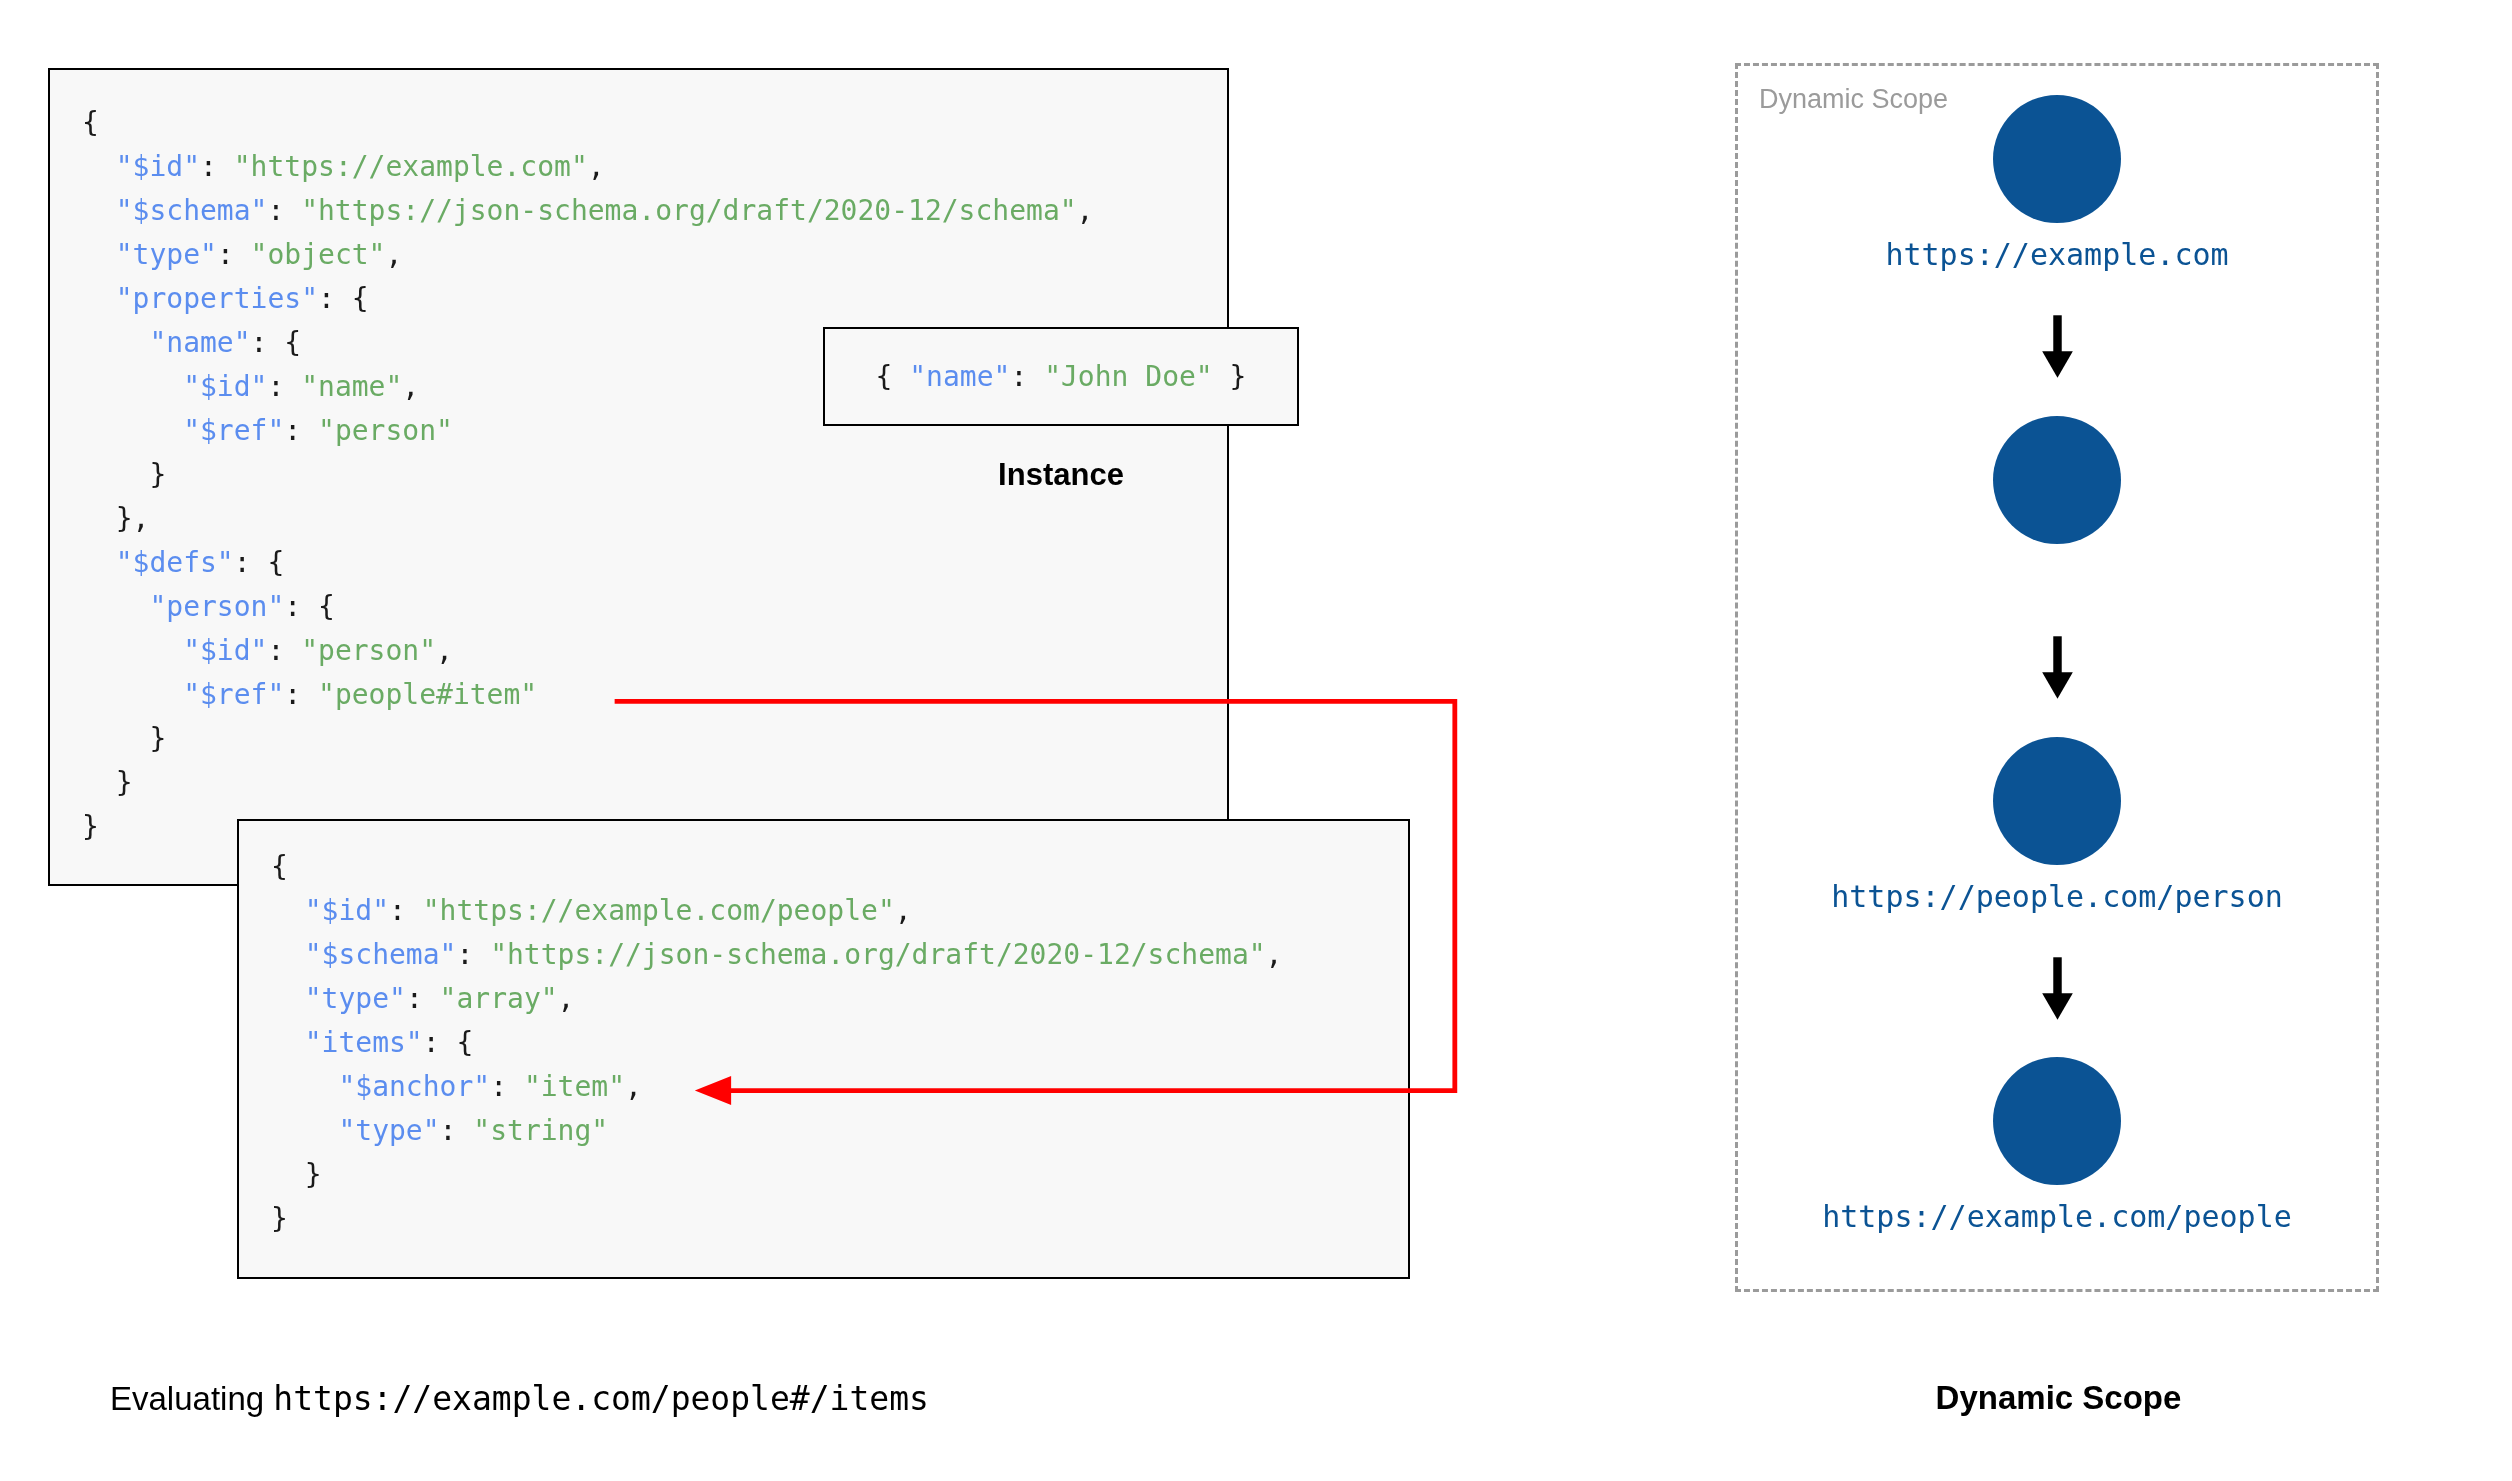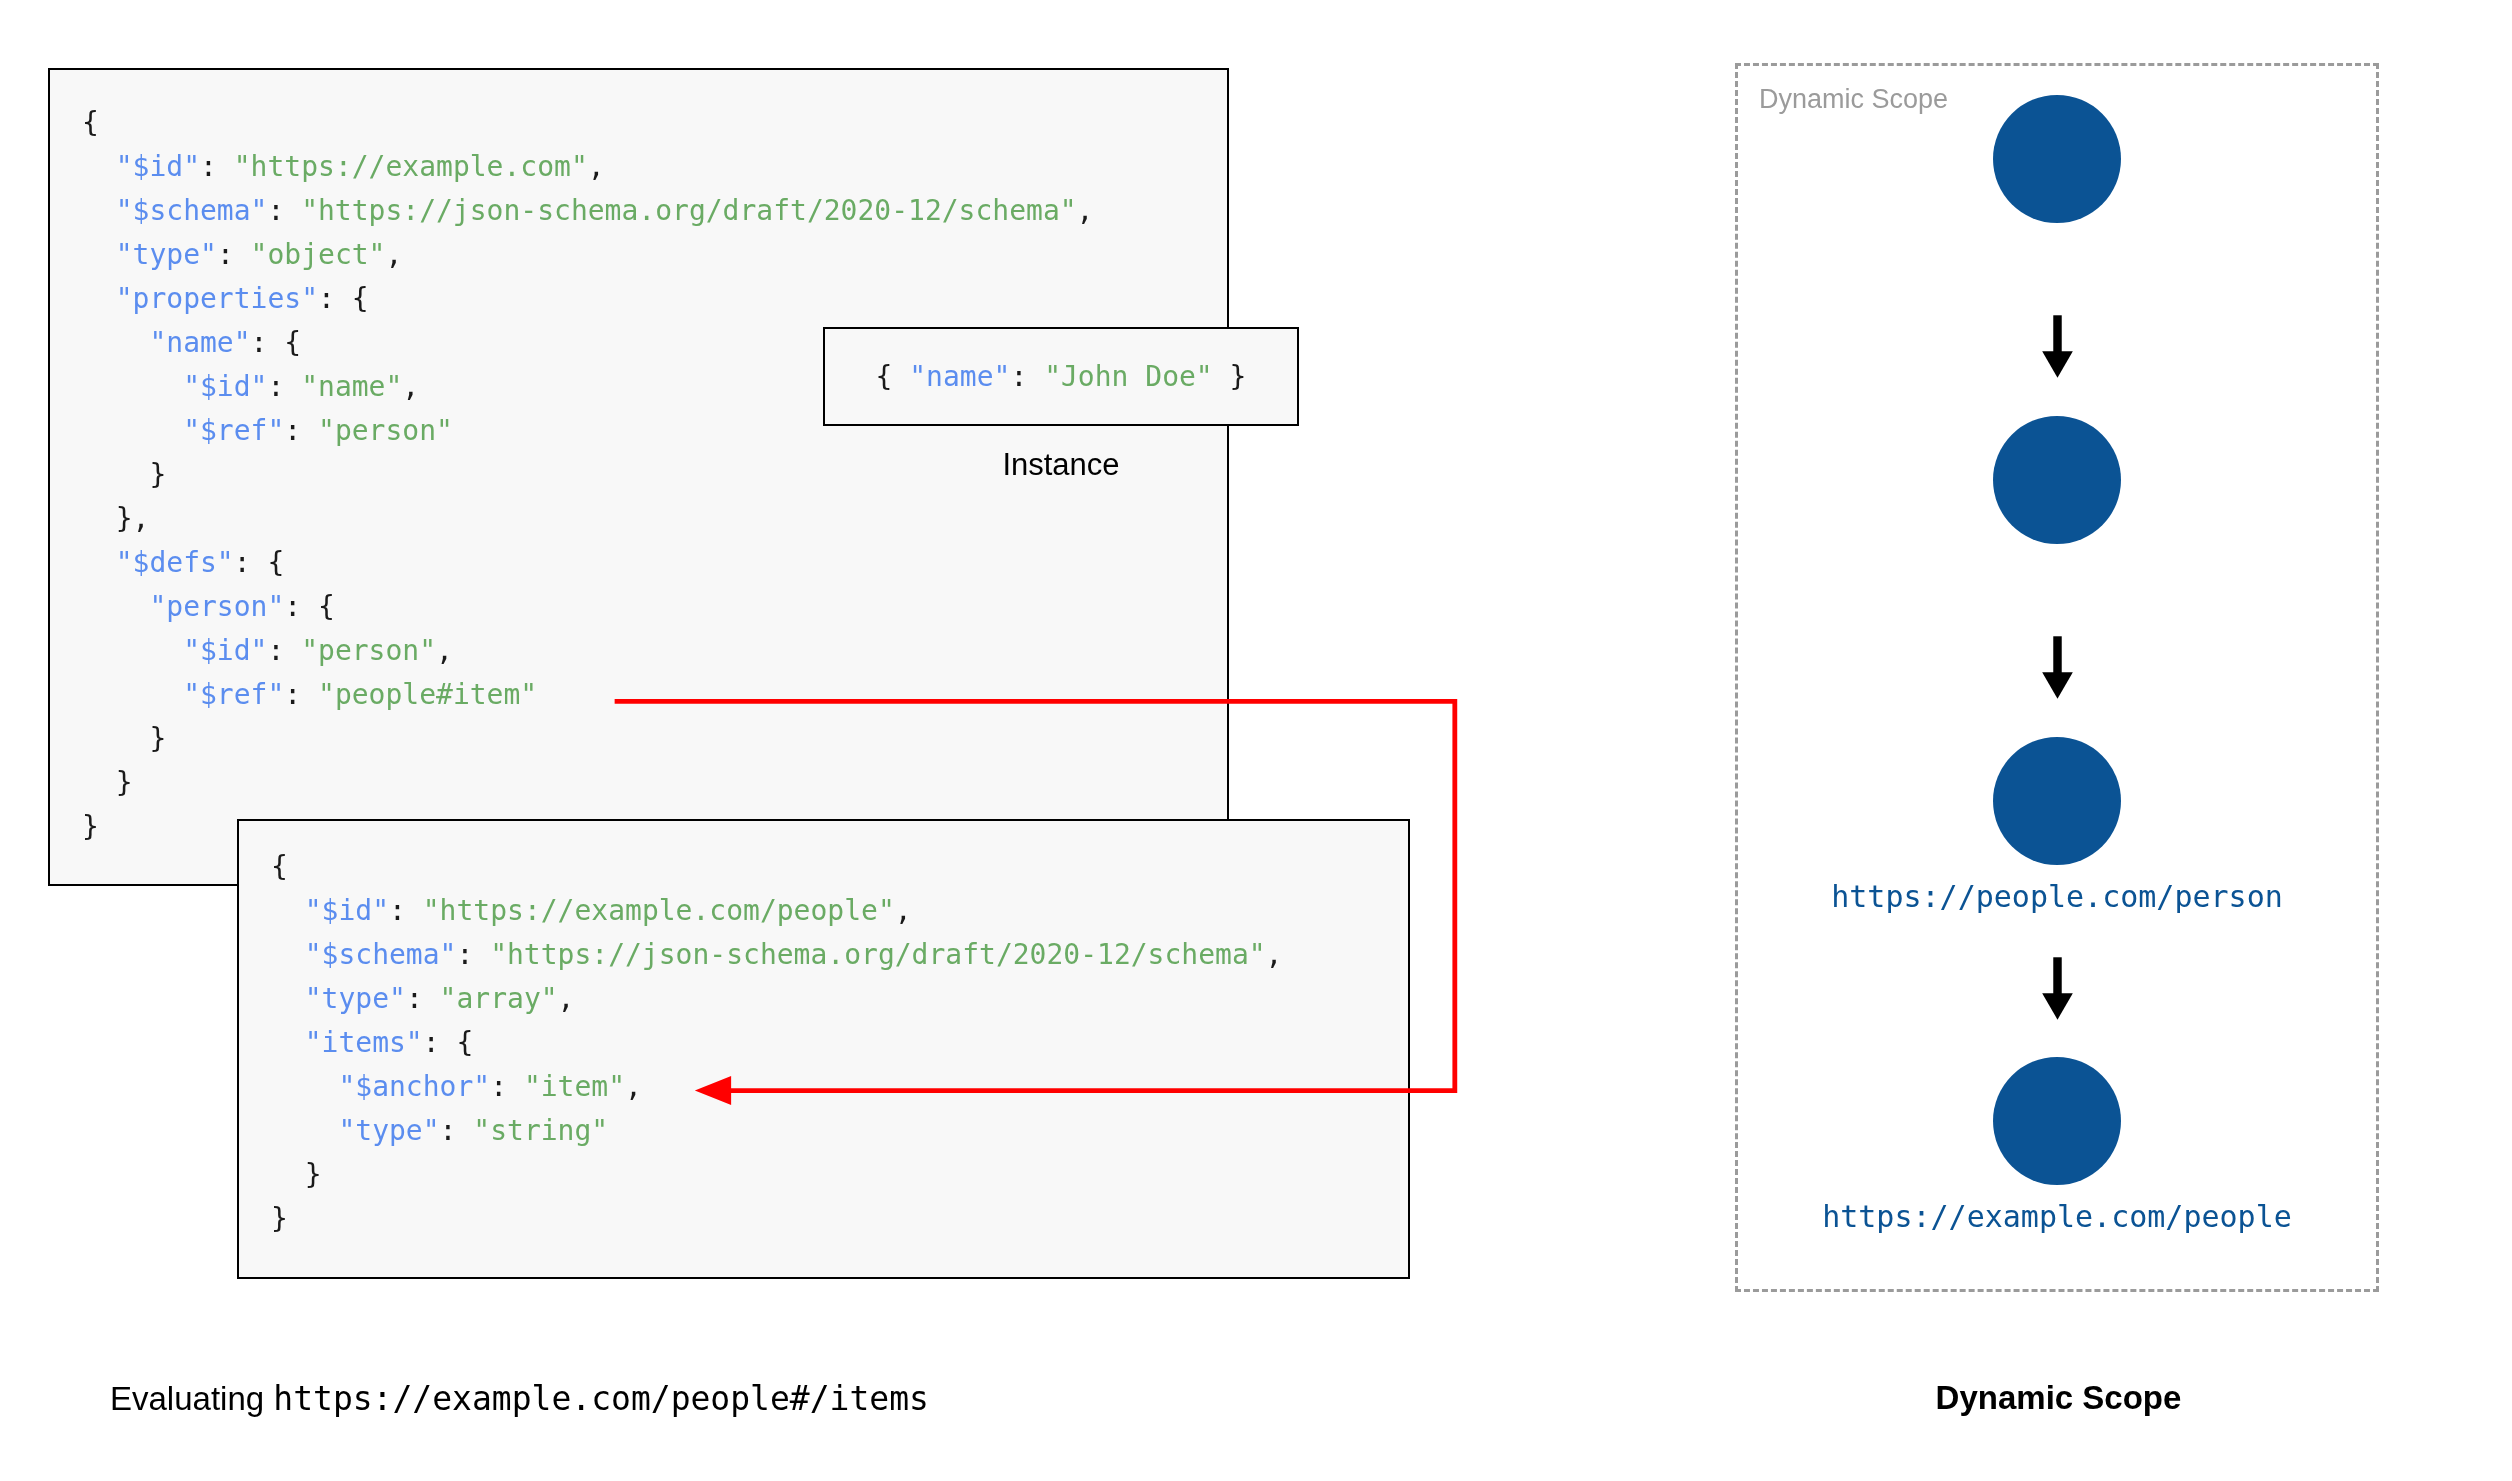--- a/index.html
+++ b/index.html
@@ -50,25 +50,25 @@
     z-index: 4;
     display: flex; align-items: center; justify-content: center;
   }
   #instance-box .inst-code {
     font-family: "DejaVu Sans Mono", monospace;
     font-size: 28px;
     white-space: pre;
   }
   #instance-label {
     position: absolute;
-    left: 823px; top: 447px;
+    left: 823px; top: 457px;
     width: 476px;
     text-align: center;
     font-size: 31px;
-    font-weight: normal;
+    font-weight: bold;
     color: #000;
     z-index: 5;
   }
 
   
   #people-schema-box {
     left: 237px; top: 819px;
     width: 1173px; height: 460px;
     z-index: 6;
   }
@@ -173,20 +173,21 @@
 <svg id="ref-arrow" viewBox="0 0 4700 2772" xmlns="http://www.w3.org/2000/svg">
   <polyline points="1150,1312 2722,1312 2722,2040 1330,2040" fill="none" stroke="#ff0000" stroke-width="9"></polyline>
   <polygon points="1300,2040 1368,2013 1368,2067" fill="#ff0000"></polygon>
 </svg>
 
 <div id="dynamic-scope-panel"></div>
 <div id="dynamic-scope-title">Dynamic Scope</div>
 
 <div class="scope-node" style="top:95px">
   <div class="scope-circle"></div>
+  <div class="scope-label">https://example.com</div>
 </div>
 <div class="scope-arrow" style="top:315px">
   <svg width="37" height="64" viewBox="0 0 70 120">
     <rect x="27" y="0" width="16" height="72" fill="#000"></rect>
     <polygon points="6,68 64,68 35,118" fill="#000"></polygon>
   </svg>
 </div>
 
 <div class="scope-node" style="top:416px">
   <div class="scope-circle"></div>

